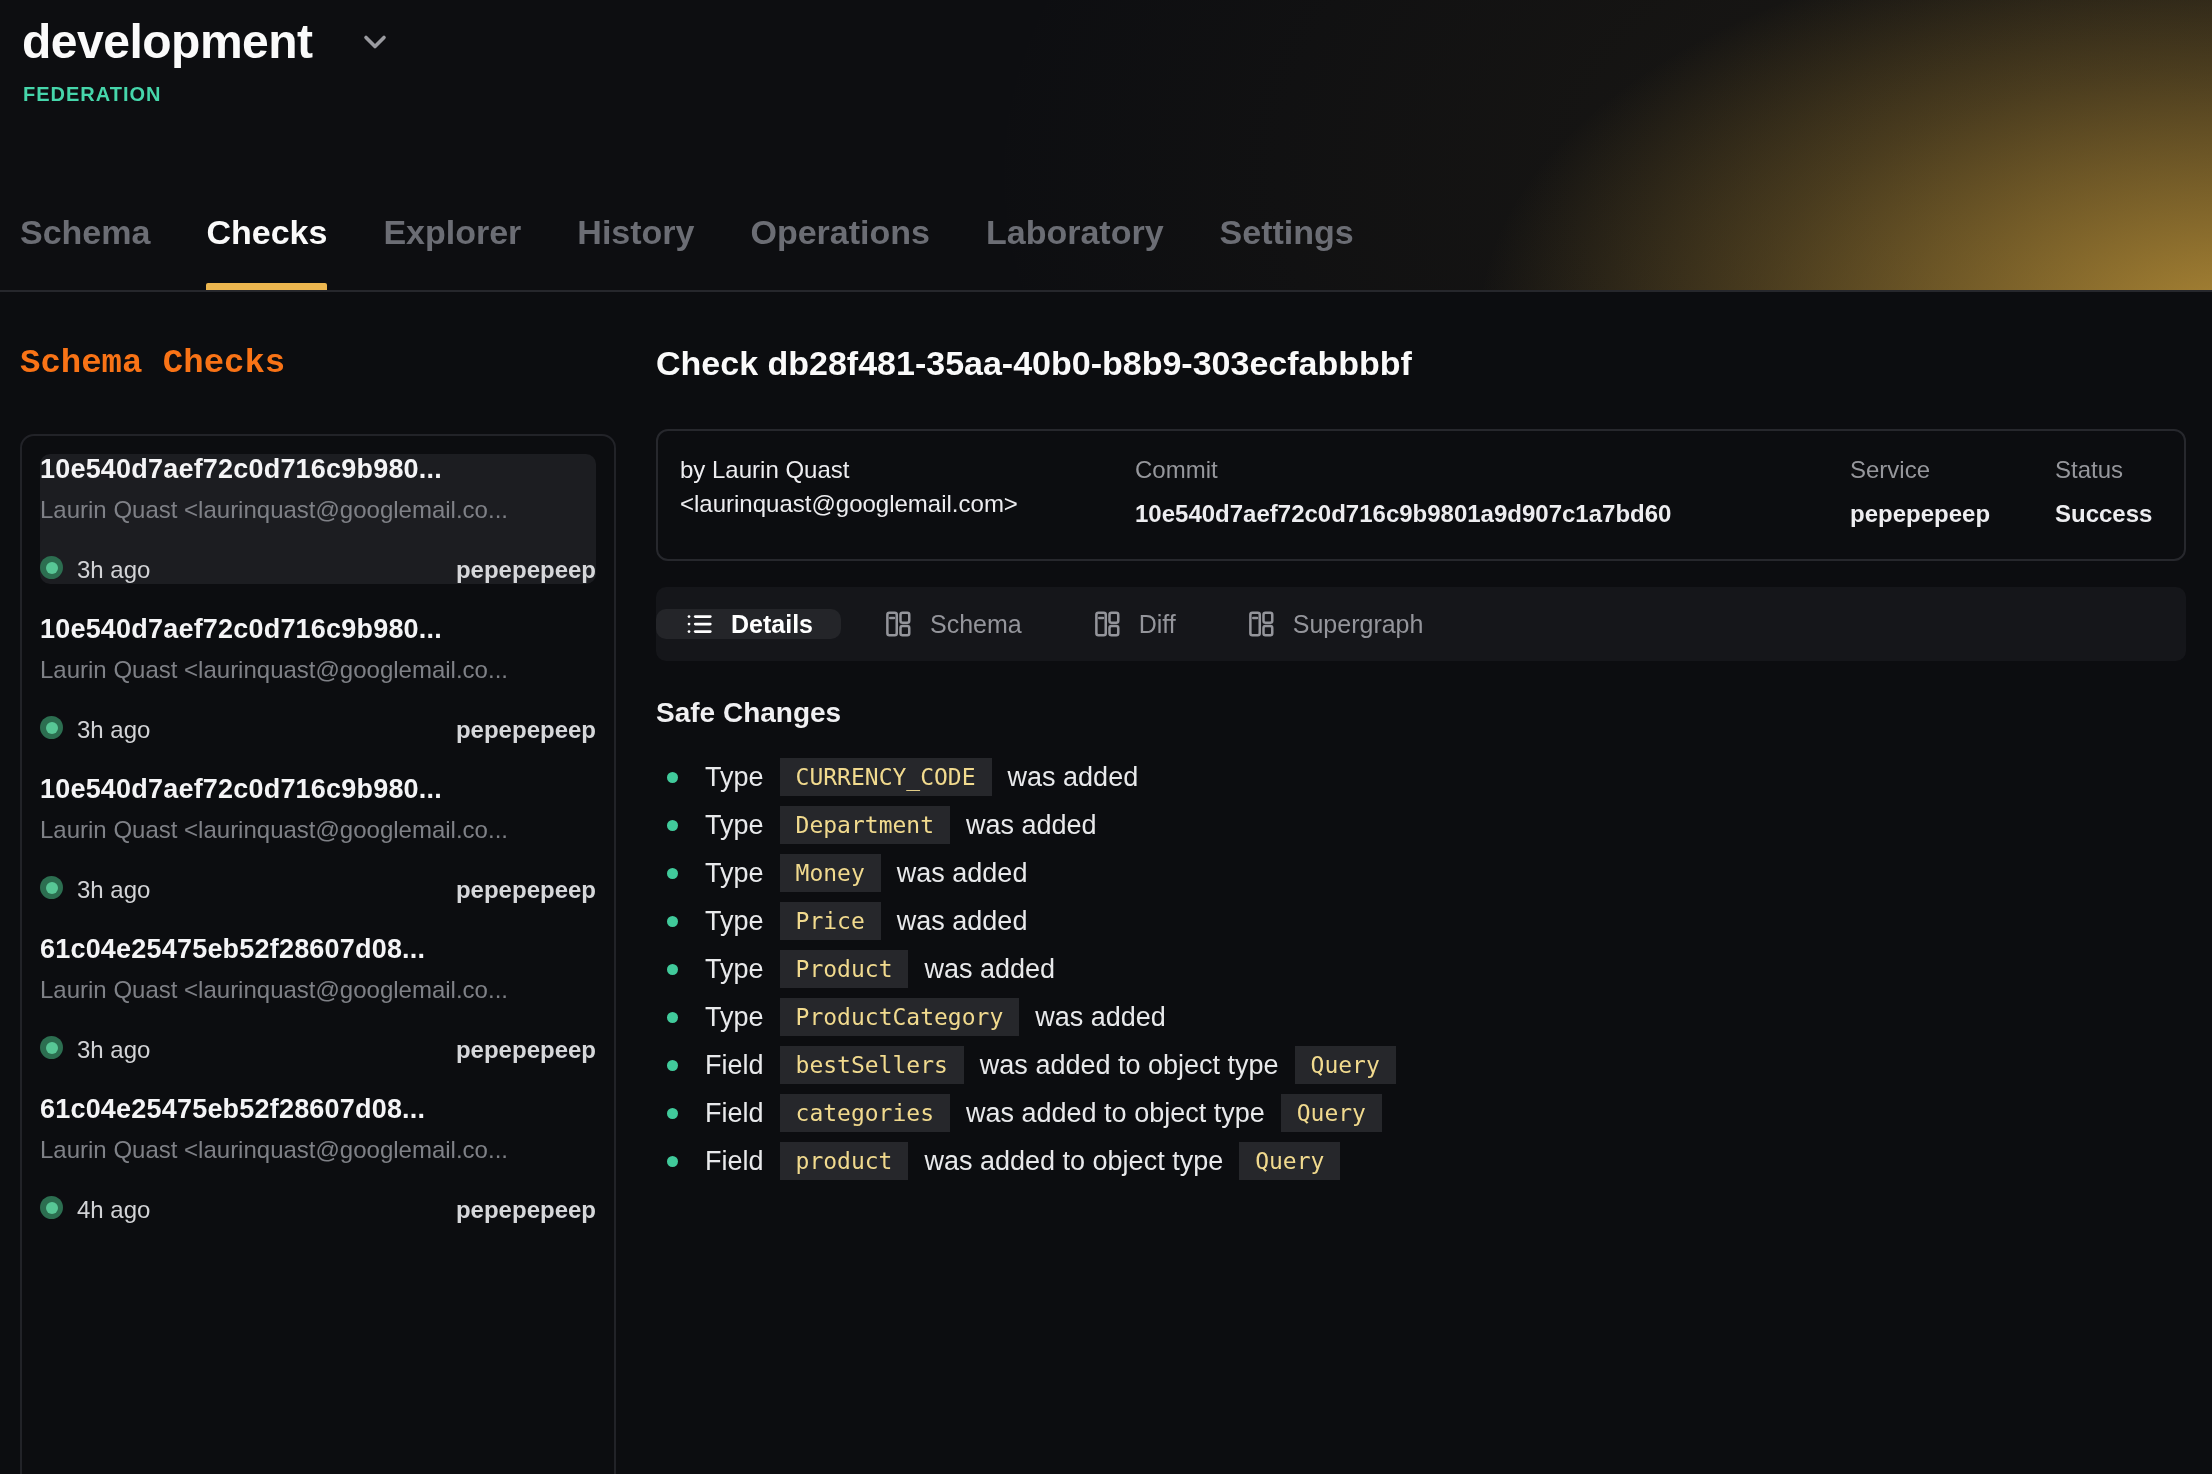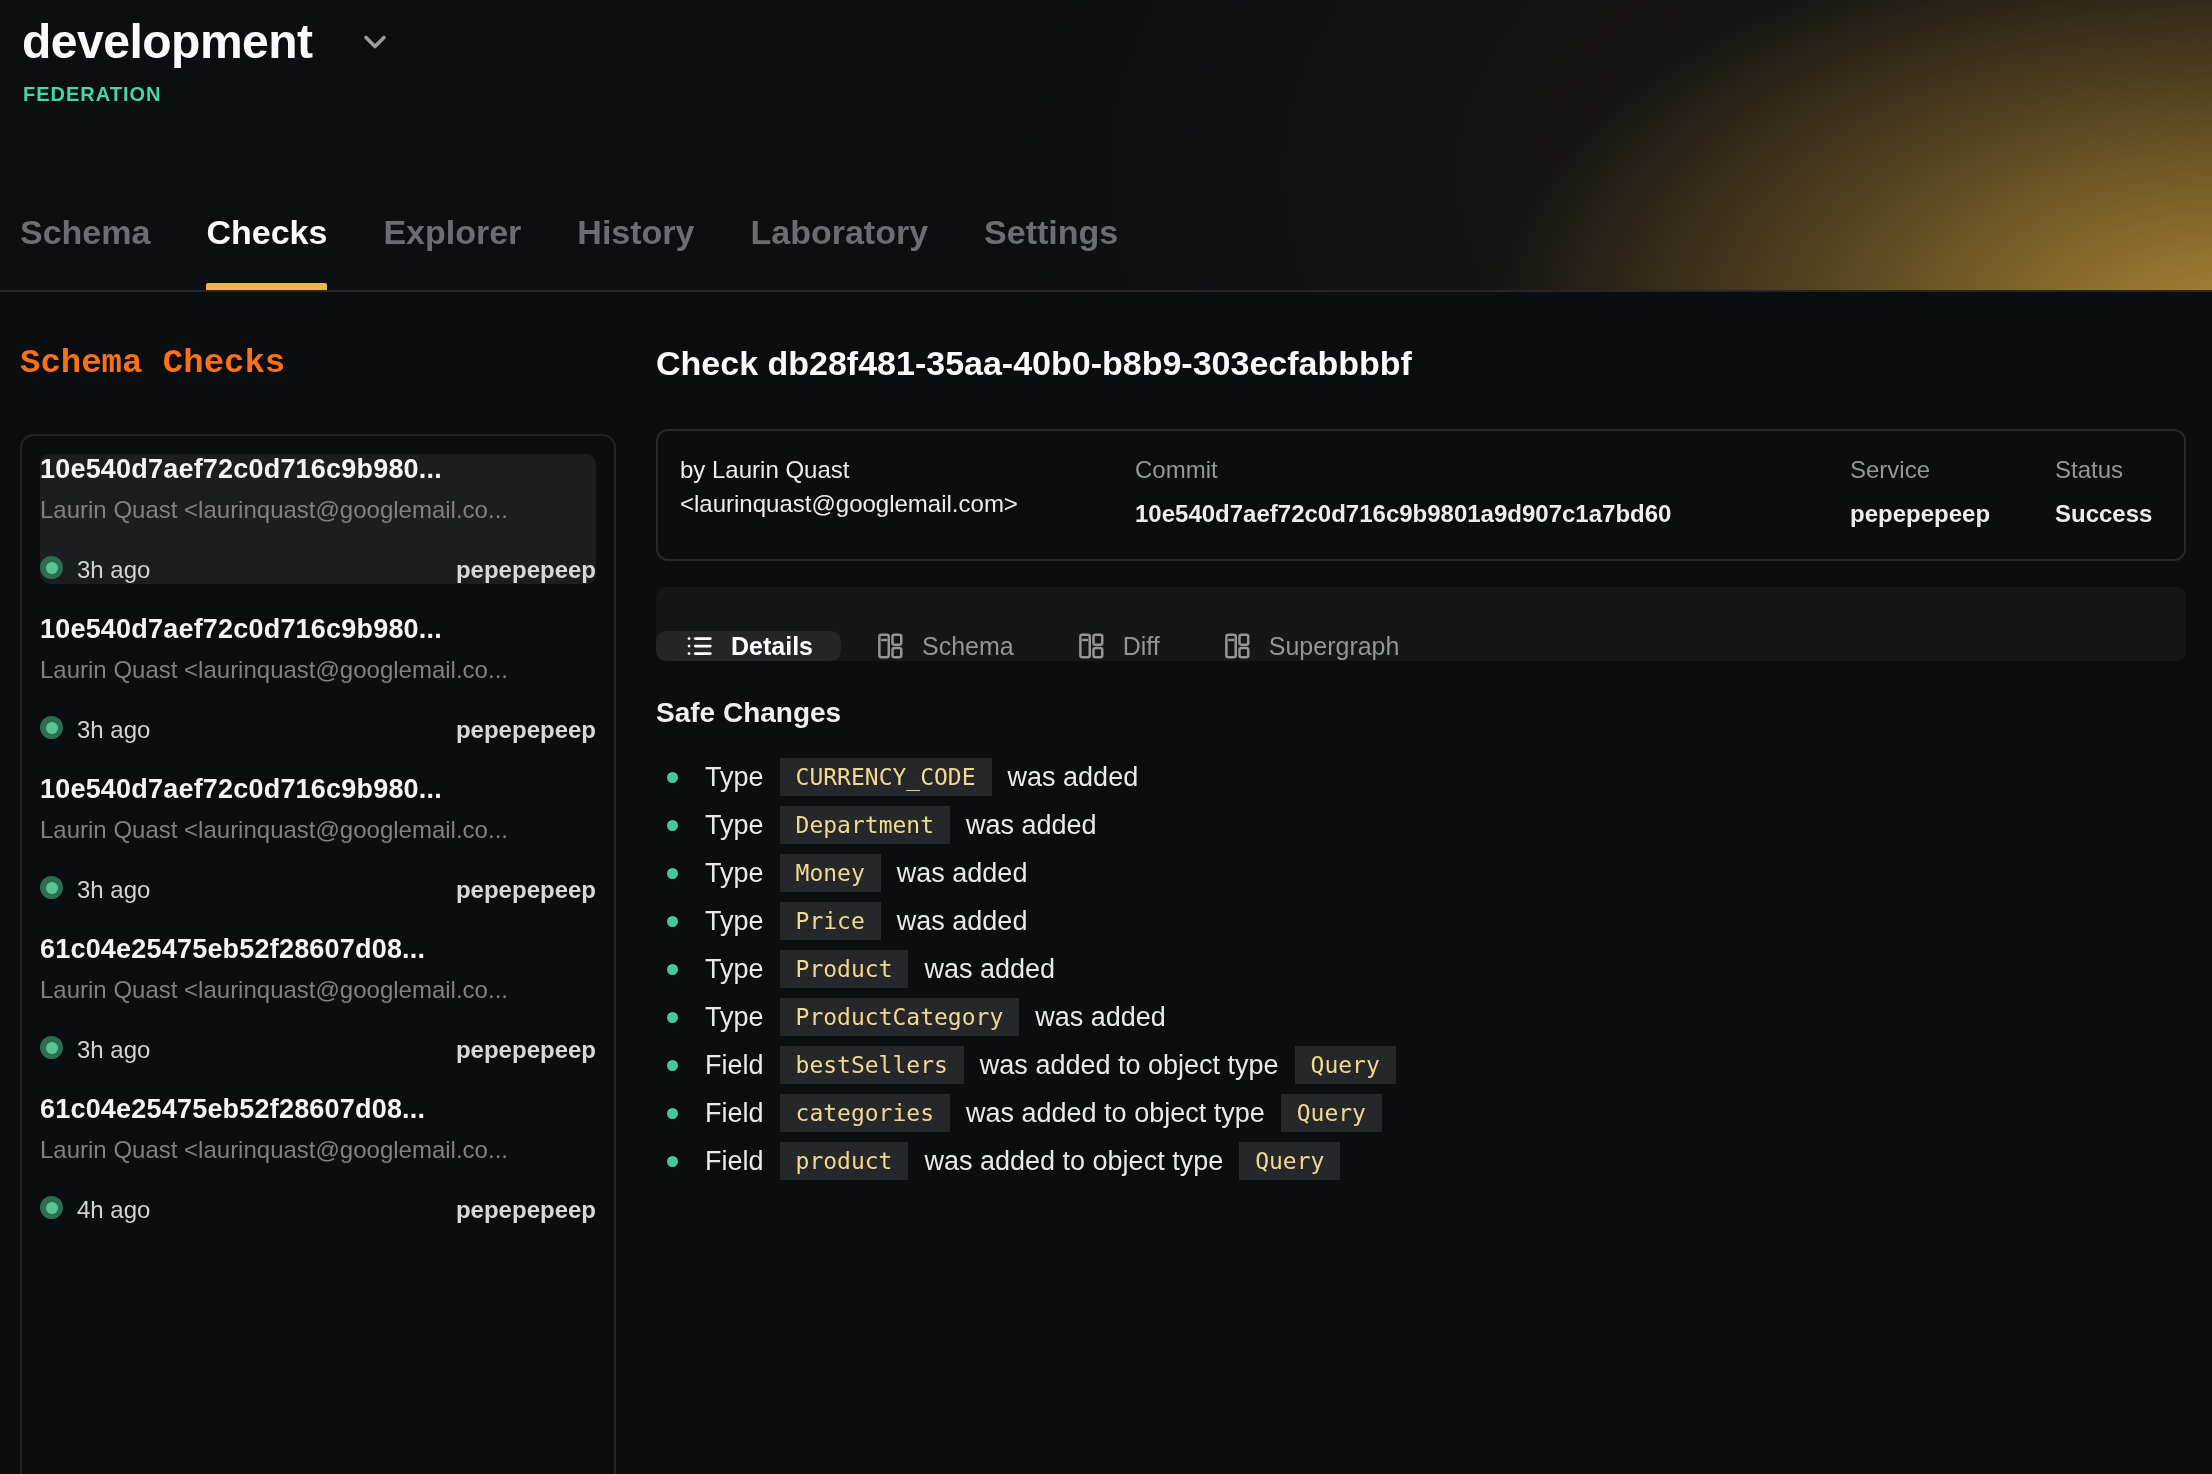--- a/index.html
+++ b/index.html
@@ -61,21 +61,21 @@
     margin-top:46px; border:2px solid #27282d; border-radius:12px;
     padding:22px 22px 28px; display:grid;
     grid-template-columns:455px 715px 205px 1fr;
     font-size:24px; line-height:1.42;
   }
   .meta-label{ color:#96979c; margin-bottom:10px; }
   .meta-value{ color:#ededf0; }
   .meta-value.bold{ font-weight:bold; }
   .view-tabs{
     margin-top:26px; height:74px; background:#15161a; border-radius:10px;
-    display:flex; align-items:flex-end; gap:6px;
+    display:flex; align-items:center; gap:14px;
   }
   .view-tab{
     display:flex; align-items:center; gap:17px; padding:0 28px;
     font-size:25px; color:#94959b; cursor:pointer; border-radius:10px; white-space:nowrap;
   }
   .view-tab.active{ background:#242529; color:#ffffff; font-weight:bold; }
   .view-tab svg{ flex:none; }
   .section-title{ margin-top:36px; font-size:28px; color:#f0f0f2; }
   .changes{ margin-top:24px; }
   .change-row{ display:flex; align-items:center; height:48px; }
@@ -104,20 +104,21 @@
   <nav class="nav">
 
       <span class="nav-tab">Schema</span>
 
       <span class="nav-tab active">Checks</span>
 
       <span class="nav-tab">Explorer</span>
 
       <span class="nav-tab">History</span>
 
+      <span class="nav-tab">Operations</span>
 
       <span class="nav-tab">Laboratory</span>
 
       <span class="nav-tab">Settings</span>
 
   </nav>
 </div>
 
 <div class="main">
 

